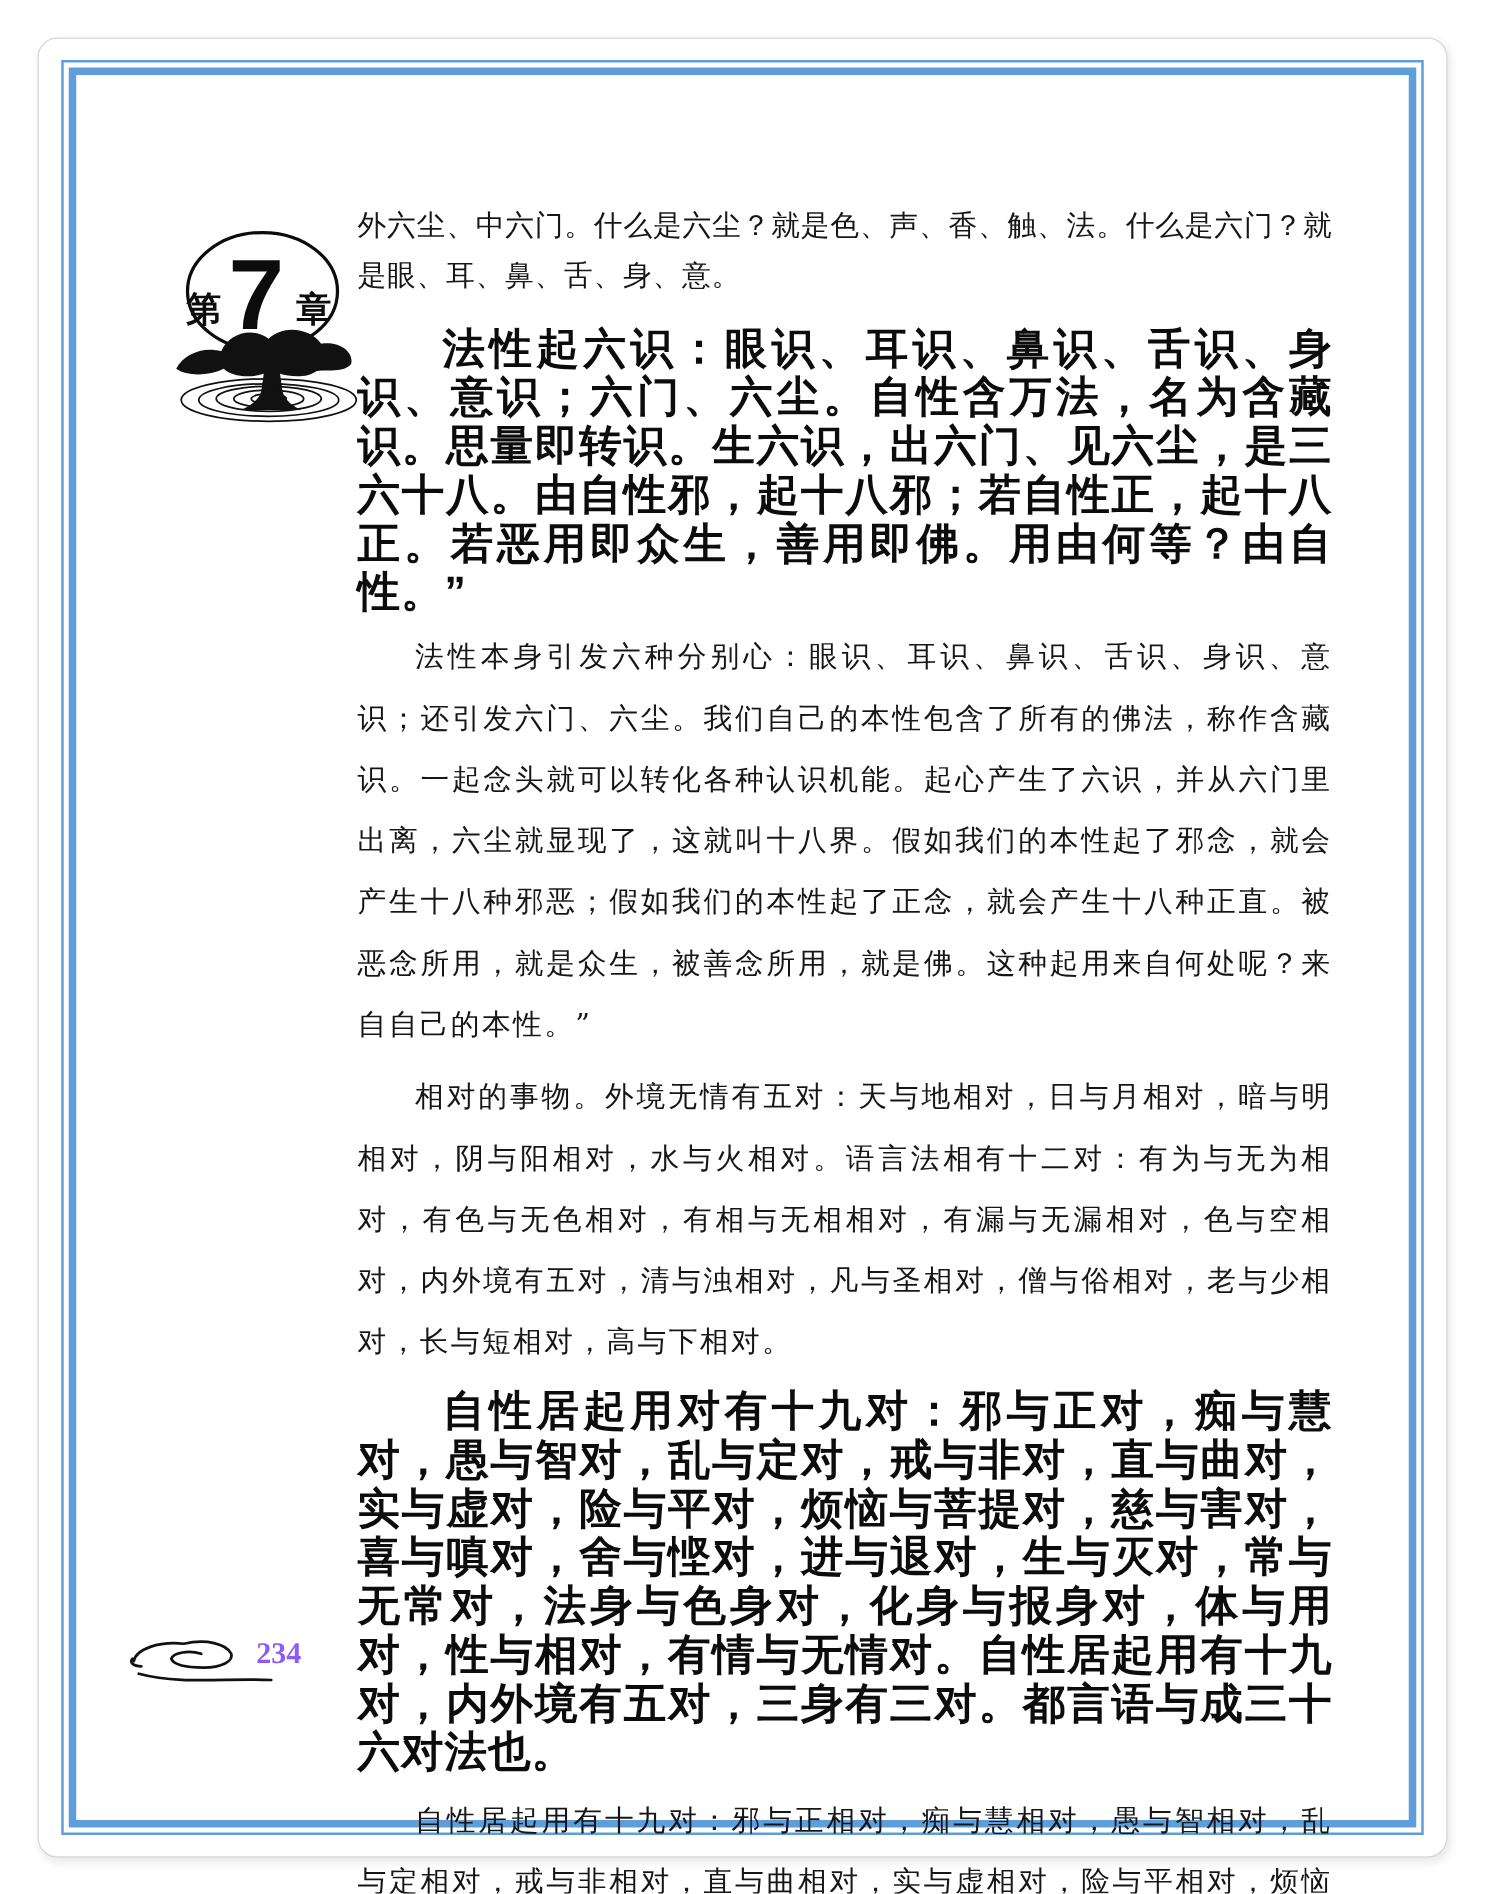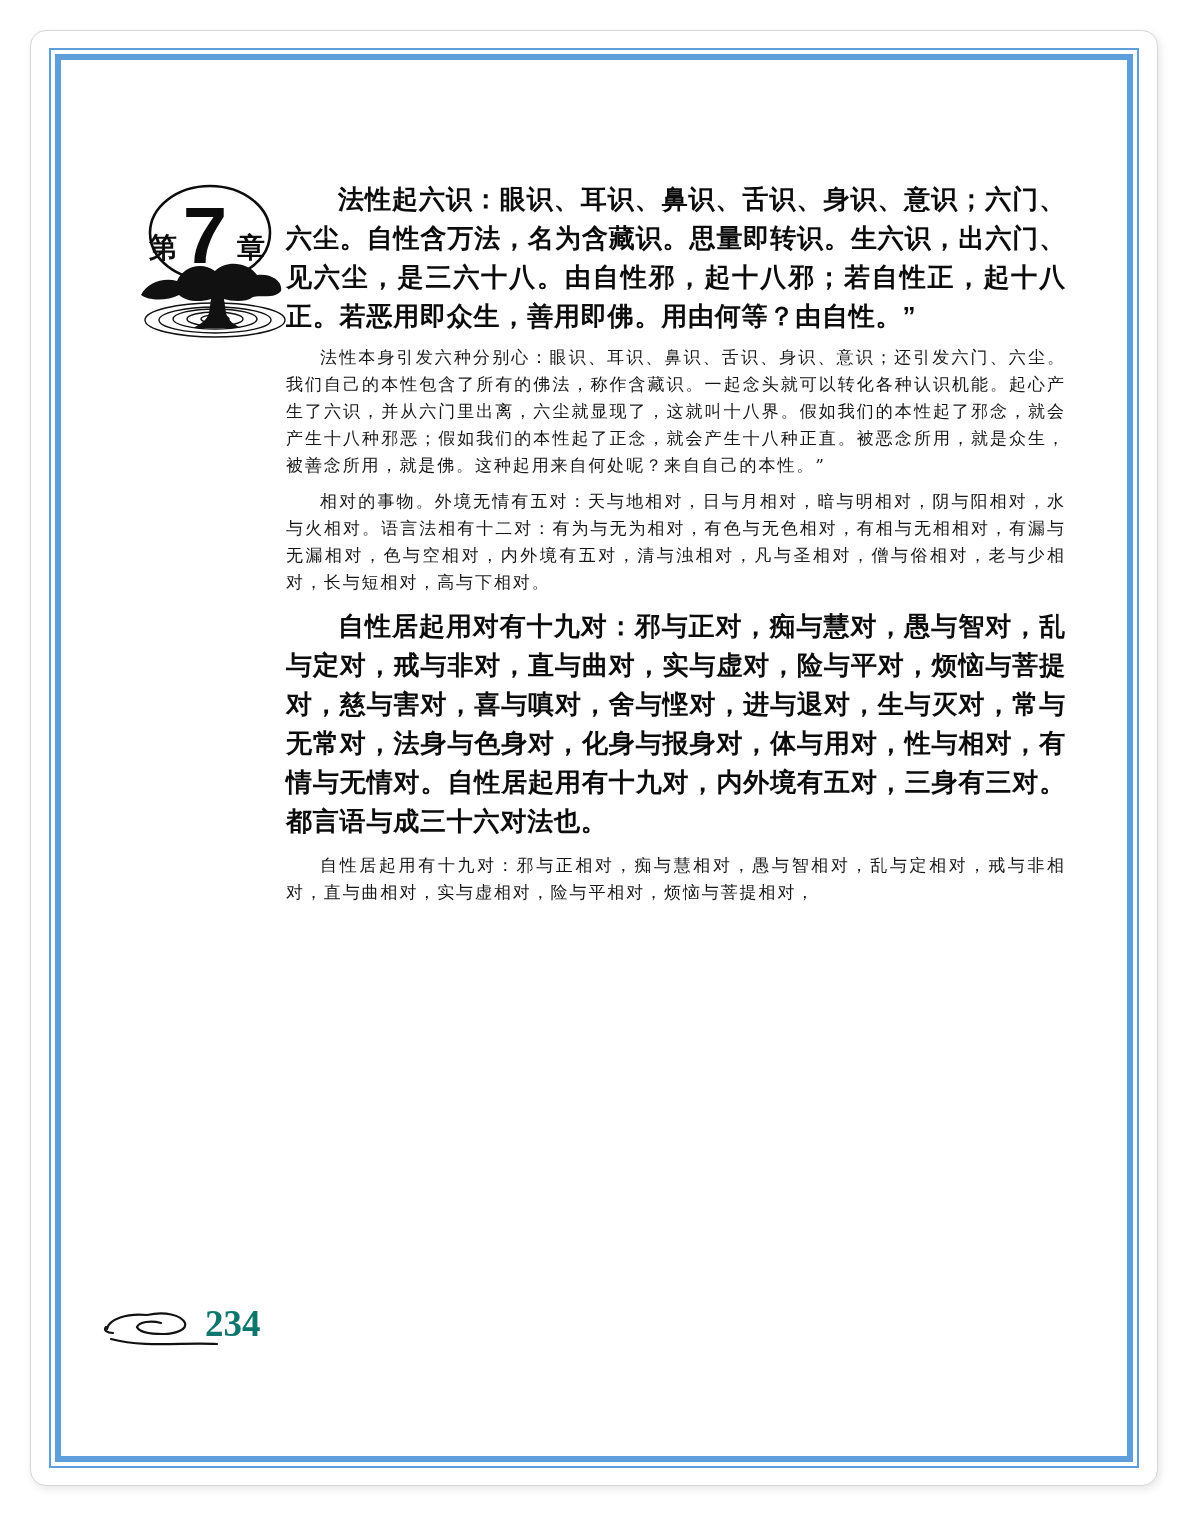--- a/index.html
+++ b/index.html
@@ -42,58 +42,58 @@
     width: 780px;
   }
   .content p {
     margin: 0;
     text-align: justify;
     text-justify: inter-ideograph;
     word-break: break-all;
   }
   p.kai {
     font-family: "DejaVu Serif", serif;
-    font-size: 17px;
+    font-size: 23px;
     letter-spacing: 1.9px;
-    line-height: 27px;
+    line-height: 49px;
     color: #161616;
   }
   p.kai-lead {
     font-family: "DejaVu Serif", serif;
     font-size: 23px;
     letter-spacing: 0.6px;
     line-height: 40px;
     color: #161616;
   }
   p.bold {
     font-family: "Liberation Sans", sans-serif;
     font-weight: 700;
-    font-size: 26px;
+    font-size: 34px;
     letter-spacing: 0.8px;
     line-height: 39px;
     color: #0c0c0c;
   }
   .indent { text-indent: 2em; }
   .m-quote1   { margin-top: 19px !important; }
   .m-comment1 { margin-top: 8px  !important; }
   .m-quote2   { margin-top: 14px !important; }
   .m-comment2 { margin-top: 9px  !important; }
   .m-quote3   { margin-top: 11px !important; }
   .m-comment3 { margin-top: 11px !important; }
   .footer {
     position: absolute;
     left: 66px; top: 1272px;
     display: flex;
     align-items: center;
   }
   .page-number {
     font-family: "Liberation Serif", serif;
     font-weight: 700;
-    font-size: 37px;
-    color: #0f766e;
+    font-size: 24px;
+    color: #8b5cf6;
     margin-left: -42px;
     position: relative;
     top: -4px;
   }
   .badge-svg-text { font-family: "Liberation Sans", sans-serif; font-weight: 700; fill: #0c0c0c; }
 </style>
 </head>
 <body>
 
 <div class="stage">
@@ -115,20 +115,21 @@
              C70,122 56,120 50,114 C38,120 20,120 12,114 Z"></path>
         <ellipse cx="86" cy="138" rx="14" ry="4" fill="none" stroke="#111" stroke-width="1.4"></ellipse>
         <ellipse cx="86" cy="138" rx="28" ry="7" fill="none" stroke="#111" stroke-width="1.4"></ellipse>
         <ellipse cx="86" cy="138" rx="42" ry="10" fill="none" stroke="#111" stroke-width="1.4"></ellipse>
         <ellipse cx="86" cy="139" rx="56" ry="13" fill="none" stroke="#111" stroke-width="1.4"></ellipse>
         <ellipse cx="86" cy="139" rx="70" ry="17" fill="none" stroke="#111" stroke-width="1.4"></ellipse>
       </g>
     </svg>
 
     <div class="content">
+      <p class="kai-lead">外六尘、中六门。什么是六尘？就是色、声、香、触、法。什么是六门？就是眼、耳、鼻、舌、身、意。</p>
       <p class="bold indent m-quote1">法性起六识：眼识、耳识、鼻识、舌识、身识、意识；六门、六尘。自性含万法，名为含藏识。思量即转识。生六识，出六门、见六尘，是三六十八。由自性邪，起十八邪；若自性正，起十八正。若恶用即众生，善用即佛。用由何等？由自性。”</p>
       <p class="kai indent m-comment1">法性本身引发六种分别心：眼识、耳识、鼻识、舌识、身识、意识；还引发六门、六尘。我们自己的本性包含了所有的佛法，称作含藏识。一起念头就可以转化各种认识机能。起心产生了六识，并从六门里出离，六尘就显现了，这就叫十八界。假如我们的本性起了邪念，就会产生十八种邪恶；假如我们的本性起了正念，就会产生十八种正直。被恶念所用，就是众生，被善念所用，就是佛。这种起用来自何处呢？来自自己的本性。”</p>
       <p class="kai indent m-comment2">相对的事物。外境无情有五对：天与地相对，日与月相对，暗与明相对，阴与阳相对，水与火相对。语言法相有十二对：有为与无为相对，有色与无色相对，有相与无相相对，有漏与无漏相对，色与空相对，内外境有五对，清与浊相对，凡与圣相对，僧与俗相对，老与少相对，长与短相对，高与下相对。</p>
       <p class="bold indent m-quote3">自性居起用对有十九对：邪与正对，痴与慧对，愚与智对，乱与定对，戒与非对，直与曲对，实与虚对，险与平对，烦恼与菩提对，慈与害对，喜与嗔对，舍与悭对，进与退对，生与灭对，常与无常对，法身与色身对，化身与报身对，体与用对，性与相对，有情与无情对。自性居起用有十九对，内外境有五对，三身有三对。都言语与成三十六对法也。</p>
       <p class="kai indent m-comment3">自性居起用有十九对：邪与正相对，痴与慧相对，愚与智相对，乱与定相对，戒与非相对，直与曲相对，实与虚相对，险与平相对，烦恼与菩提相对，</p>
     </div>
 
     <div class="footer">
       <svg width="150" height="48" viewBox="0 0 150 48">
         <g fill="none" stroke="#111" stroke-width="2.2" stroke-linecap="round">

